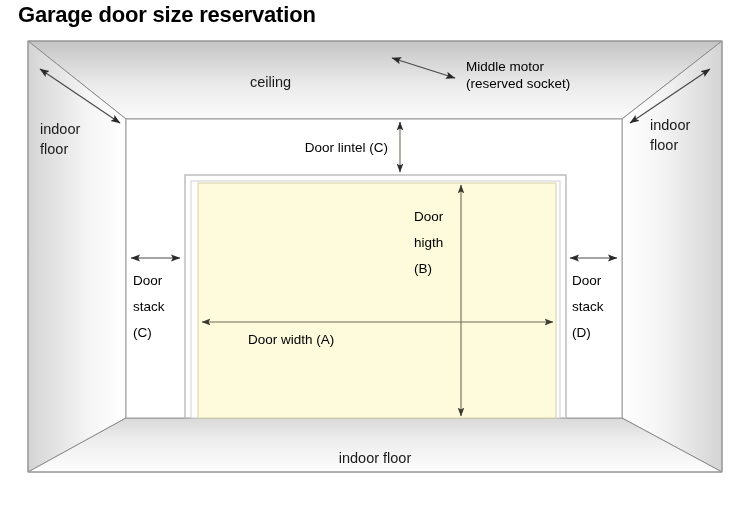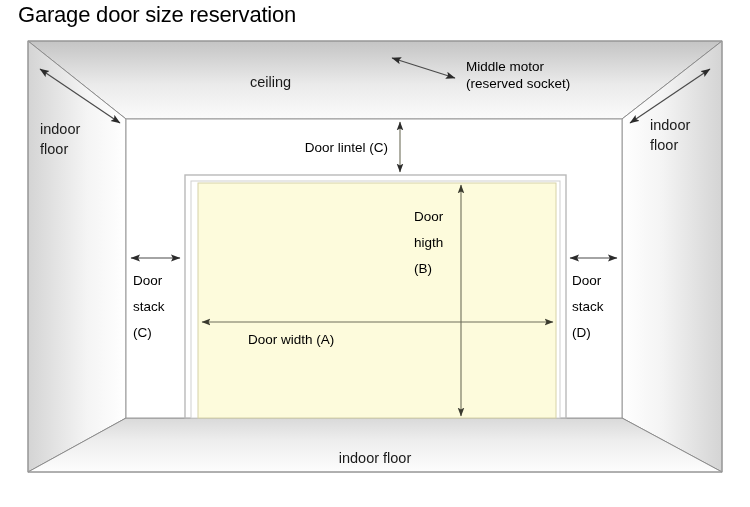--- a/index.html
+++ b/index.html
@@ -16,21 +16,21 @@
   #page {
     position: relative;
     width: 750px;
     height: 507px;
   }
   #page-title {
     position: absolute;
     left: 18px;
     top: 2px;
     font-size: 22px;
-    font-weight: normal;
+    font-weight: bold;
     color: #000000;
     letter-spacing: -0.2px;
     white-space: nowrap;
   }
   #diagram {
     position: absolute;
     left: 0;
     top: 0;
   }
   .dim-label {

